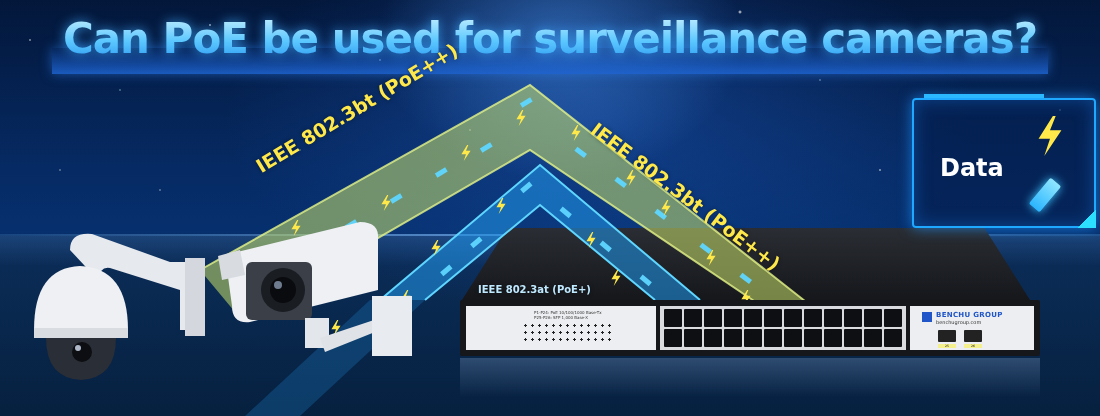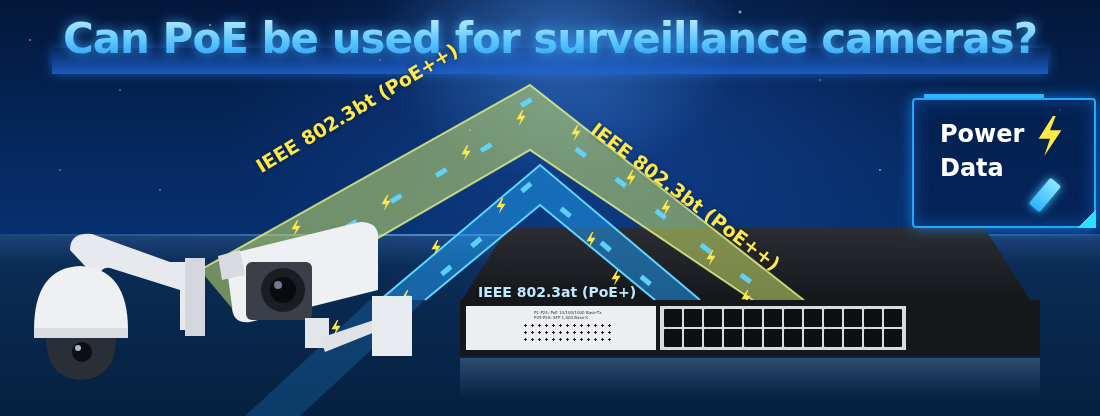--- a/index.html
+++ b/index.html
@@ -45,21 +45,21 @@
   .legend-row{position:absolute;left:26px;font-weight:bold;font-size:24px;color:#fff;}
   .legend-row.power{top:20px;}
   .legend-row.data{top:54px;}
   .bolt-big{position:absolute;left:120px;top:16px;width:32px;height:40px;}
   .dash-big{position:absolute;left:124px;top:78px;width:14px;height:34px;background:linear-gradient(180deg,#8fe6ff,#2ab5ff);transform:rotate(40deg);border-radius:2px;box-shadow:0 0 10px #3cc6ff;}
 
   
   .band-label{position:absolute;font-weight:bold;color:#ffe94a;white-space:nowrap;text-shadow:0 0 4px rgba(0,0,0,.4);}
   .lbl-left{left:252px;top:158px;font-size:19px;transform:rotate(-31deg);transform-origin:left top;}
   .lbl-right{left:600px;top:118px;font-size:19px;transform:rotate(37deg);transform-origin:left top;}
-  .lbl-at{left:478px;top:284px;font-size:14px;color:#bfe9ff;}
+  .lbl-at{left:478px;top:284px;font-size:10px;color:#bfe9ff;}
 
   
   .switch-top{position:absolute;left:462px;top:228px;width:568px;height:72px;
     background:linear-gradient(180deg,#2a2d33,#15171b);clip-path:polygon(8% 0,92% 0,100% 100%,0 100%);}
   .switch-front{position:absolute;left:460px;top:300px;width:580px;height:56px;background:#15171b;border-radius:2px;}
   .panel-left{position:absolute;left:6px;top:6px;width:190px;height:44px;background:#eceef1;}
   .panel-ports{position:absolute;left:200px;top:6px;width:246px;height:44px;background:#d9dbde;}
   .panel-right{position:absolute;left:450px;top:6px;width:124px;height:44px;background:#eceef1;}
   .spec{position:absolute;left:68px;top:4px;font-size:4px;color:#333;line-height:5px;}
   .leds{position:absolute;left:56px;top:16px;width:90px;height:22px;
@@ -177,20 +177,29 @@
         <div class="port"></div>
           <div class="port"></div>
           <div class="port"></div>
           <div class="port"></div>
         <div class="port"></div>
           <div class="port"></div>
           <div class="port"></div>
           <div class="port"></div>
       </div>
     </div>
+    <div class="panel-right">
+      <div class="brand-logo"></div>
+      <div class="brand-name">BENCHU GROUP</div>
+      <div class="brand-url">benchugroup.com</div>
+      <div class="sfp" style="left:28px"></div>
+      <div class="sfp" style="left:54px"></div>
+      <div class="sfp-lbl" style="left:28px">25</div>
+      <div class="sfp-lbl" style="left:54px">26</div>
+    </div>
   </div>
   <div class="reflection"></div>
 
   <svg class="cam-svg" width="460" height="416">
 
     <path d="M70 250 Q70 232 92 234 L170 262 L200 262 L200 330 L180 330 L180 290 L110 268 Q100 266 98 280 Z" fill="#e6e9ee"></path>
     <rect x="185" y="258" width="20" height="78" fill="#d4d8de"></rect>
 
     <g>
       <path d="M34 330 Q34 268 80 266 Q128 268 128 330 Z" fill="#eef0f3"></path>
@@ -208,20 +217,19 @@
       <circle cx="283" cy="290" r="13" fill="#0a0b0e"></circle>
       <circle cx="278" cy="285" r="4" fill="#6f7c90"></circle>
 
       <rect x="305" y="318" width="24" height="30" fill="#e3e6eb"></rect>
       <path d="M320 338 L380 318 L380 330 L325 352 Z" fill="#dfe2e7"></path>
       <rect x="372" y="296" width="40" height="60" fill="#e8ebef"></rect>
     </g>
   </svg>
 
   <div class="legend">
-    <div class="legend-row power">Power</div>
     <svg class="bolt-big" viewBox="0 0 10 14">
       <path d="M6 0 L1 8 L5 8 L3 14 L9 5 L5 5 L7 0 Z" fill="#ffe94a"></path>
     </svg>
     <div class="legend-row data">Data</div>
     <div class="dash-big"></div>
   </div>
 </div>
 
 </body></html>

